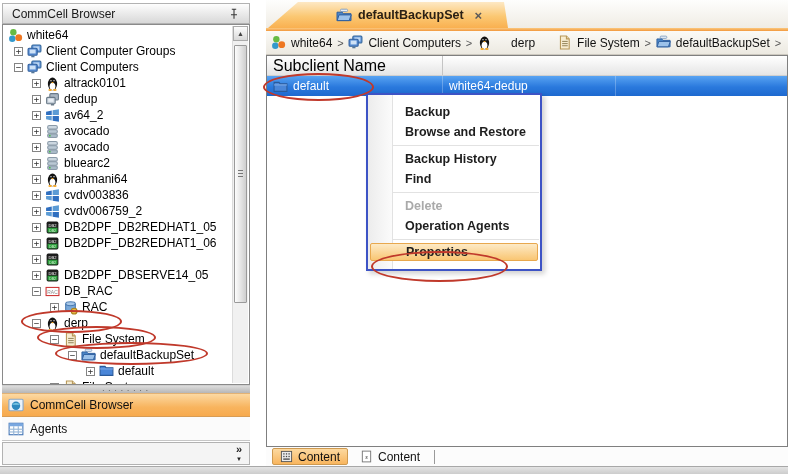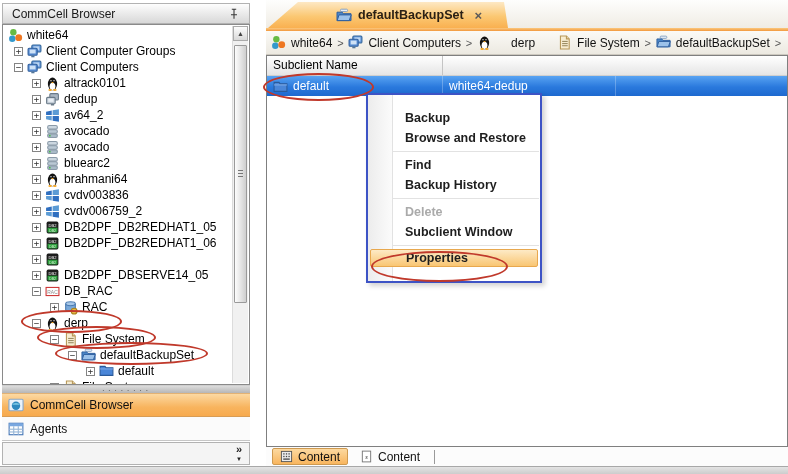--- a/index.html
+++ b/index.html
@@ -69,41 +69,41 @@
     display:flex; align-items:center; padding-left:5px; font-size:12px; }
   .bc-item { display:flex; align-items:center; gap:5px; cursor:pointer; }
   .bc-sep { width:16px; text-align:center; color:#555; font-size:11px; }
   .bc-gap { width:22px; }
   .bc-ico { width:15px; height:15px; }
 
   .content-area { position:absolute; left:0; top:55px; width:522px; height:392px;
     border:1px solid #7f7f7f; background:#fff; }
   .thead { display:flex; height:20px; background:linear-gradient(#ffffff,#e5e5e5); border-bottom:1px solid #cfcfcf; }
   .th { line-height:19px; padding-left:6px; border-right:1px solid #c4c4c4; cursor:pointer;
-    font-size:12px; color:#000; overflow:hidden; }
+    font-size:16px; color:#000; overflow:hidden; }
   .c1 { width:176px; } .c2 { width:173px; } .c3 { flex:1; border-right:none;margin-top:21px; }
   .tbl-row { display:flex; height:20px; cursor:pointer; }
   .tbl-row.selected { background:linear-gradient(#58a3f2,#2a79dd 55%,#1d69cf); color:#fff; }
   .td { display:flex; align-items:center; padding-left:6px; font-size:12px; overflow:hidden;
     border-right:1px solid rgba(255,255,255,0.25); }
   .td .fico { width:15px; height:13px; margin-right:5px; }
 
   .bottom-tabbar { position:absolute; left:0; top:447px; width:522px; height:19px; background:#fcfcfc;
     display:flex; align-items:center; padding-left:6px; gap:5px;text-align:center; }
   .btab { display:flex; align-items:center; gap:5px; height:17px; padding:0 7px; font-size:12px; cursor:pointer; }
   .btab.active { background:linear-gradient(#fcd9a0,#f8b55e); border:1px solid #cf9a50; border-radius:2px; }
   .btab .bico { width:13px; height:13px; }
   .btab-div { width:1px; height:14px; background:#9a9a9a; margin-left:2px; }
 
   .status-strip { position:absolute; left:0; top:466px; width:788px; height:8px;
     border-top:1px solid #a8a8a8; background:linear-gradient(#e4e4e4,#cccccc); }
 
   
   .context-menu { position:absolute; left:366px; top:93px; width:176px; background:#fff;
-    border:2px solid #3d53c5; box-shadow:3px 3px 5px rgba(0,0,0,0.18); padding:13px 0; z-index:5; }
+    border:2px solid #3d53c5; box-shadow:3px 3px 5px rgba(0,0,0,0.18); padding:7px 0; z-index:5; }
   .menu-gutter { position:absolute; left:0; top:0; bottom:0; width:25px;
     background:linear-gradient(90deg,#ececec,#fbfbfb); border-right:1px solid #e2e2e2; }
   .mi { position:relative; height:20px; line-height:20px; padding-left:37px;
     font-size:12.5px; font-weight:bold; color:#1e1e1e; cursor:pointer; }
   .mi.disabled { color:#aaa; cursor:default; }
   .mi.highlight { margin:1px 2px; height:18px; line-height:16px; padding-left:35px;
     background:linear-gradient(#fdeac6,#f9c673); border:1px solid #e8a84e; border-radius:2px; }
   .msep { height:1px; background:#e2e2e2; margin:3px 1px; }
 
   
@@ -617,25 +617,25 @@
       </div>
       <div class="btab-div"></div>
     </div>
 </div>
 
 <div class="context-menu" id="context-menu">
   <div class="menu-gutter"></div>
 <div class="mi">Backup</div>
     <div class="mi">Browse and Restore</div>
     <div class="msep"></div>
+    <div class="mi">Backup History</div>
     <div class="mi">Find</div>
-    <div class="mi">Backup History</div>
     <div class="msep"></div>
     <div class="mi disabled">Delete</div>
-    <div class="mi">Subclient Window</div>
+    <div class="mi">Operation Agents</div>
     <div class="msep"></div>
     <div class="mi highlight">Properties</div>
   </div>
 
 <div class="status-strip"></div>
 
 <div class="ann ann-default"></div>
 <div class="ann ann-derp"></div>
 <div class="ann ann-fs"></div>
 <div class="ann ann-dbs"></div>

